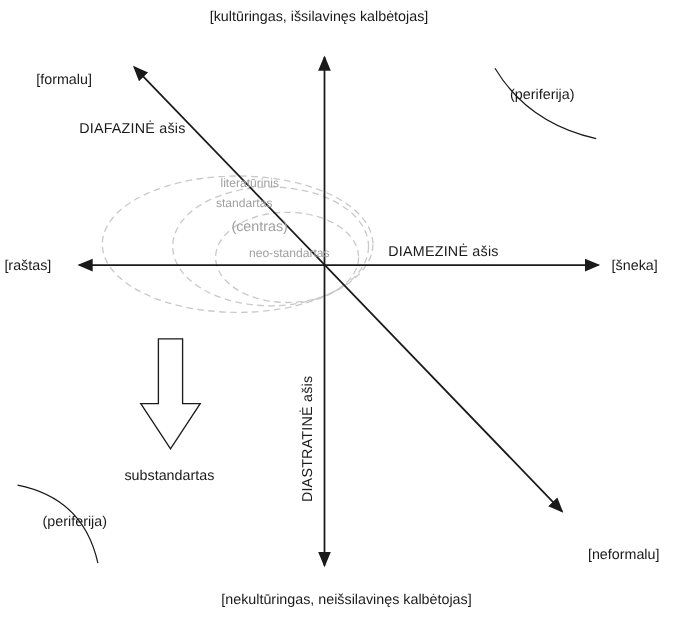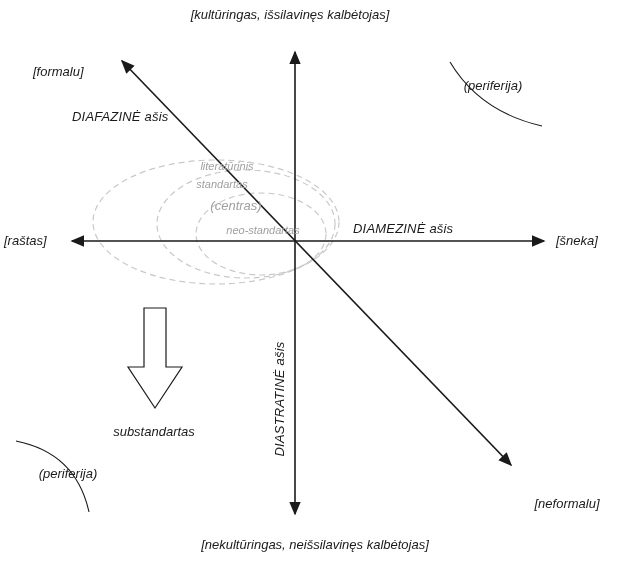--- a/index.html
+++ b/index.html
@@ -6,21 +6,20 @@
     margin: 0;
     padding: 0;
     background: #ffffff;
   }
   .canvas {
     position: relative;
     width: 624px;
     height: 561px;
     background: #ffffff;
     font-family: "Liberation Sans", sans-serif;
-    font-style: italic;
   }
   svg text {
     font-family: "Liberation Sans", sans-serif;
     fill: #1a1a1a;
   }
   .lbl      { font-size: 13px; }
   .lbl-sm   { font-size: 11px; }
   .axis-lbl { font-size: 13px; letter-spacing: 0.2px; }
   .muted    { fill: #a0a0a0; }
   .axis-line {

